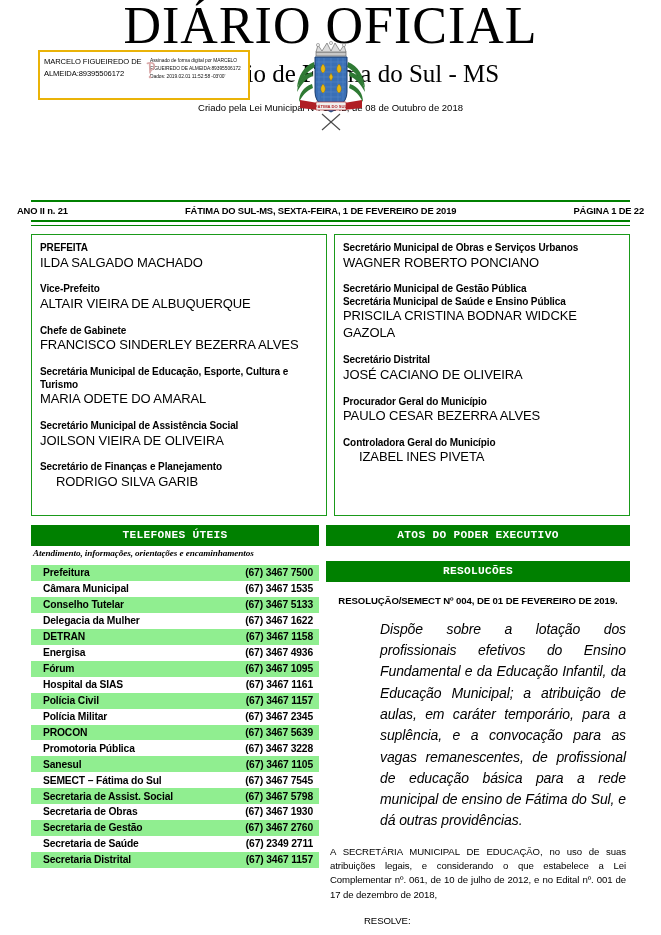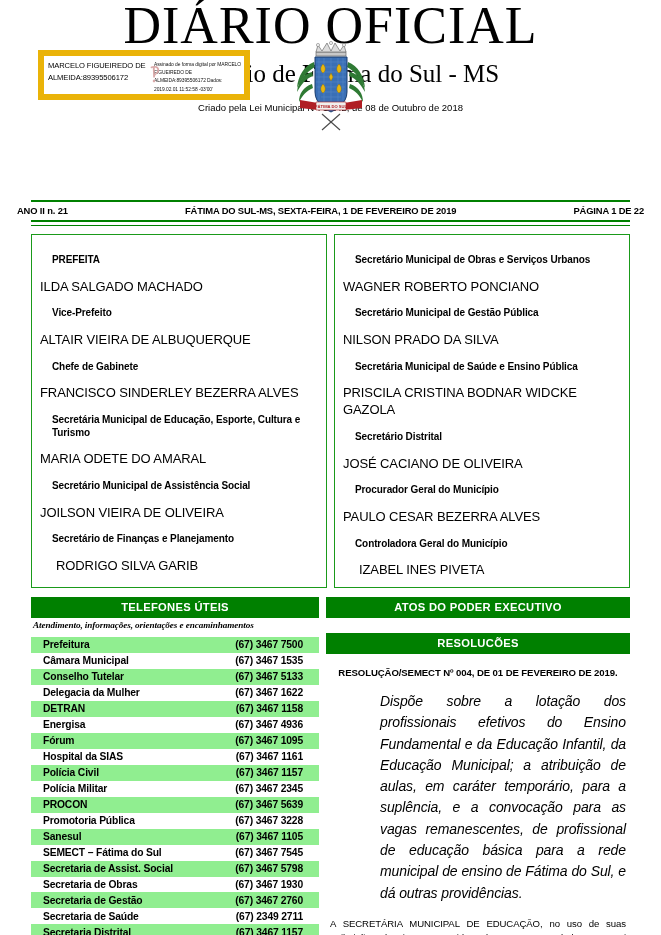--- a/index.html
+++ b/index.html
@@ -28,21 +28,21 @@
   .masthead {
     position: relative;
     height: 200px;
   }
   .sig-box {
     position: absolute;
     left: 38px;
     top: 50px;
     width: 212px;
     height: 50px;
-    border: 6px solid #eab308;
+    border: 2px solid #eab308;
     display: flex;
     box-sizing: border-box;
     background: #fff;
   }
   .sig-name {
     width: 104px;
     font-size: 7.6px;
     line-height: 1.55;
     padding: 4px 0 0 4px;
     box-sizing: border-box;
@@ -135,21 +135,21 @@
     flex: 1;
     border: 1.4px solid #1a9a1a;
     box-sizing: border-box;
     padding: 7px 0 8px 8px;
     min-height: 282px;
   }
   .post {
     font-size: 10px;
     font-weight: bold;
     line-height: 1.25;
-    margin: 12px;
+    margin: 0;
     letter-spacing: -0.1px;
   }
   .person {
     font-size: 13px;
     line-height: 1.3;
     margin: 0 0 12px 0;
     letter-spacing: -0.1px;
   }
   .person.last { margin-bottom: 0; padding-left: 16px; }
 
@@ -163,20 +163,21 @@
   .lower .right-col { flex: 1; }
 
   .green-head {
     background: #008000;
     color: #ffffff;
     text-align: center;
     font-size: 11.2px;
     font-weight: bold;
     letter-spacing: 0.3px;
     padding: 4px 0 5px 0;
+    font-family: Liberation Mono, monospace;
   }
   .subtitle-italic {
     font-family: "Liberation Serif", serif;
     font-style: italic;
     font-weight: bold;
     font-size: 9.2px;
     padding: 2px 0 7px 2px;
     letter-spacing: -0.1px;
   }
 
@@ -187,21 +188,21 @@
     table-layout: fixed;
   }
   .phones td {
     font-size: 10.3px;
     font-weight: bold;
     padding: 1.2px 0 1.6px 0;
     letter-spacing: -0.15px;
     line-height: 1.28;
   }
   .phones td.name { padding-left: 12px; }
-  .phones td.num { text-align: right; padding-right: 16px; }
+  .phones td.num { text-align: right; padding-right: 6px; }
   .phones tr.alt td { background: #90EE90; }
 
   
   .res-gap { height: 15px; }
   .res-title {
     text-align: center;
     font-size: 9.6px;
     font-weight: bold;
     line-height: 1.45;
     padding: 12px 8px 0 8px;
@@ -328,21 +329,20 @@
         <div class="person">MARIA ODETE DO AMARAL</div>
         <div class="post">Secretário Municipal de Assistência Social</div>
         <div class="person">JOILSON VIEIRA DE OLIVEIRA</div>
         <div class="post">Secretário de Finanças e Planejamento</div>
         <div class="person last">RODRIGO SILVA GARIB</div>
       </div>
     <div class="col" id="officials-right">
         <div class="post">Secretário Municipal de Obras e Serviços Urbanos</div>
         <div class="person">WAGNER ROBERTO PONCIANO</div>
         <div class="post">Secretário Municipal de Gestão Pública</div>
-        <div class="person">NILSON PRADO DA SILVA</div>
         <div class="post">Secretária Municipal de Saúde e Ensino Pública</div>
         <div class="person">PRISCILA CRISTINA BODNAR WIDCKE GAZOLA</div>
         <div class="post">Secretário Distrital</div>
         <div class="person">JOSÉ CACIANO DE OLIVEIRA</div>
         <div class="post">Procurador Geral do Município</div>
         <div class="person">PAULO CESAR BEZERRA ALVES</div>
         <div class="post">Controladora Geral do Município</div>
         <div class="person last">IZABEL INES PIVETA</div>
       </div>
   </div>

